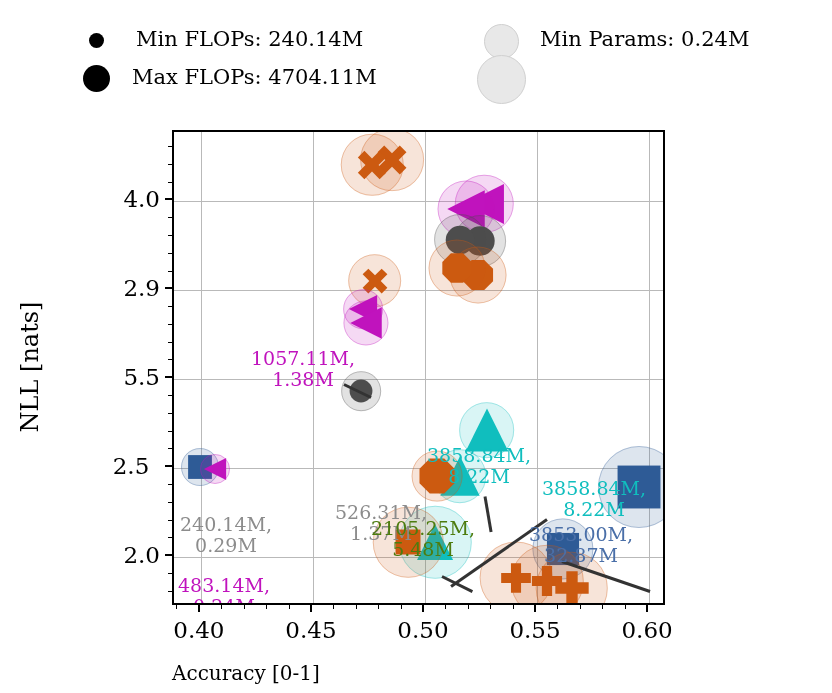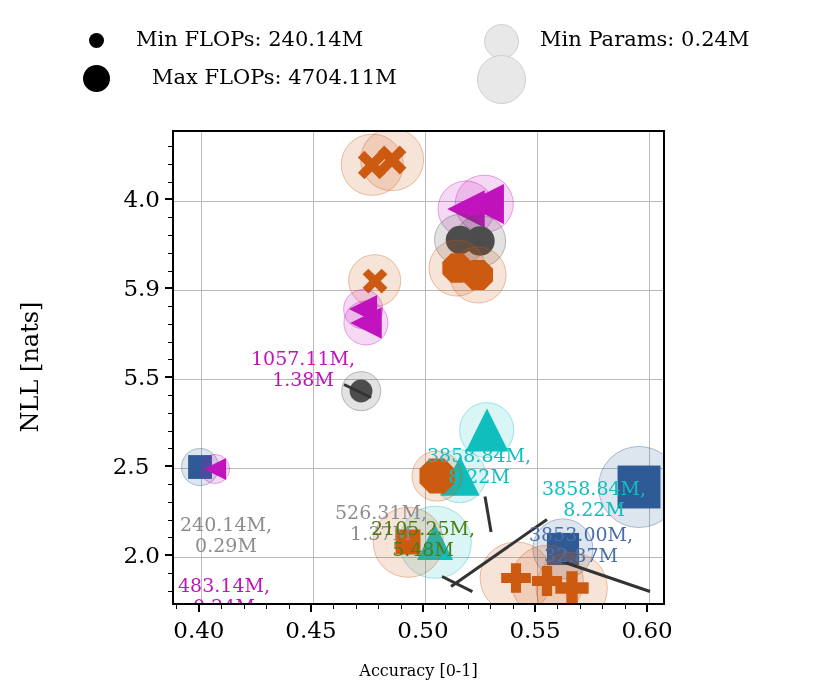--- a/index.html
+++ b/index.html
@@ -46,21 +46,21 @@
     transform:translateX(-50%);white-space:nowrap;
     font-family:"DejaVu Serif", serif;
   }
   .ytl{
     position:absolute;font-size:23px;color:#000;
     transform:translateY(-50%);white-space:nowrap;text-align:right;
     font-family:"DejaVu Serif", serif;
   }
   #xlabel{
     position:absolute;left:172px;width:493px;top:543px;
-    text-align:center;font-size:16px;
+    font-size:20px;
     font-family:"DejaVu Serif", serif;
   }
   #ylabel{
     position:absolute;left:-120px;top:235px;width:300px;
     text-align:center;font-size:24px;
     transform:rotate(-90deg);
     font-family:"DejaVu Serif", serif;
   }
 
   
@@ -75,21 +75,21 @@
   }
   .lead{position:absolute;background:#333;transform-origin:0 50%;height:3px;}
 </style>
 </head>
 <body>
 
 <div id="legend">
     <div class="leg-dot" style="width: 15px; height: 15px; left: 88.5px; top: 32.5px;"></div>
     <div class="leg-text leg-cell" style="left: 136px; top: 29px;">Min FLOPs: 240.14M</div>
     <div class="leg-dot" style="width: 27px; height: 27px; left: 82.5px; top: 64.5px;"></div>
-    <div class="leg-text leg-cell" style="left: 152px; top: 67px;">Max FLOPs: 4704.11M</div>
+    <div class="leg-text leg-cell" style="left: 132px; top: 67px;">Max FLOPs: 4704.11M</div>
     <div class="leg-circ" style="width: 33px; height: 33px; left: 483.5px; top: 23.5px;"></div>
     <div class="leg-text leg-cell" style="left: 540px; top: 29px;">Min Params: 0.24M</div>
     <div class="leg-circ" style="width: 47px; height: 47px; left: 476.5px; top: 54.5px;"></div>
   </div>
 
 <div id="figure">
 
   <div id="plot">
     <div id="gridlines">
         <div class="gl gl-v" style="left: 26.8909px;"></div>
@@ -358,19 +358,19 @@
     </div>
   <div id="ticklabels">
       <div class="xtl" style="left: 198.891px; top: 499px;">0.40</div>
       <div class="xtl" style="left: 310.936px; top: 499px;">0.45</div>
       <div class="xtl" style="left: 422.982px; top: 499px;">0.50</div>
       <div class="xtl" style="left: 535.027px; top: 499px;">0.55</div>
       <div class="xtl" style="left: 647.073px; top: 499px;">0.60</div>
       <div class="ytl" style="left: 102px; width: 58px; top: 437.187px;">2.0</div>
       <div class="ytl" style="left: 102px; width: 58px; top: 348.236px; text-align: center;">2.5</div>
       <div class="ytl" style="left: 102px; width: 58px; top: 259.285px;">5.5</div>
-      <div class="ytl" style="left: 102px; width: 58px; top: 170.333px;">5.9</div>
+      <div class="ytl" style="left: 102px; width: 58px; top: 170.333px;">2.9</div>
       <div class="ytl" style="left: 102px; width: 58px; top: 81.382px;">4.0</div>
     </div>
 
   <div id="xlabel">Accuracy [0-1]</div>
   <div id="ylabel">NLL [nats]</div>
 </div>
 
 </body></html>

